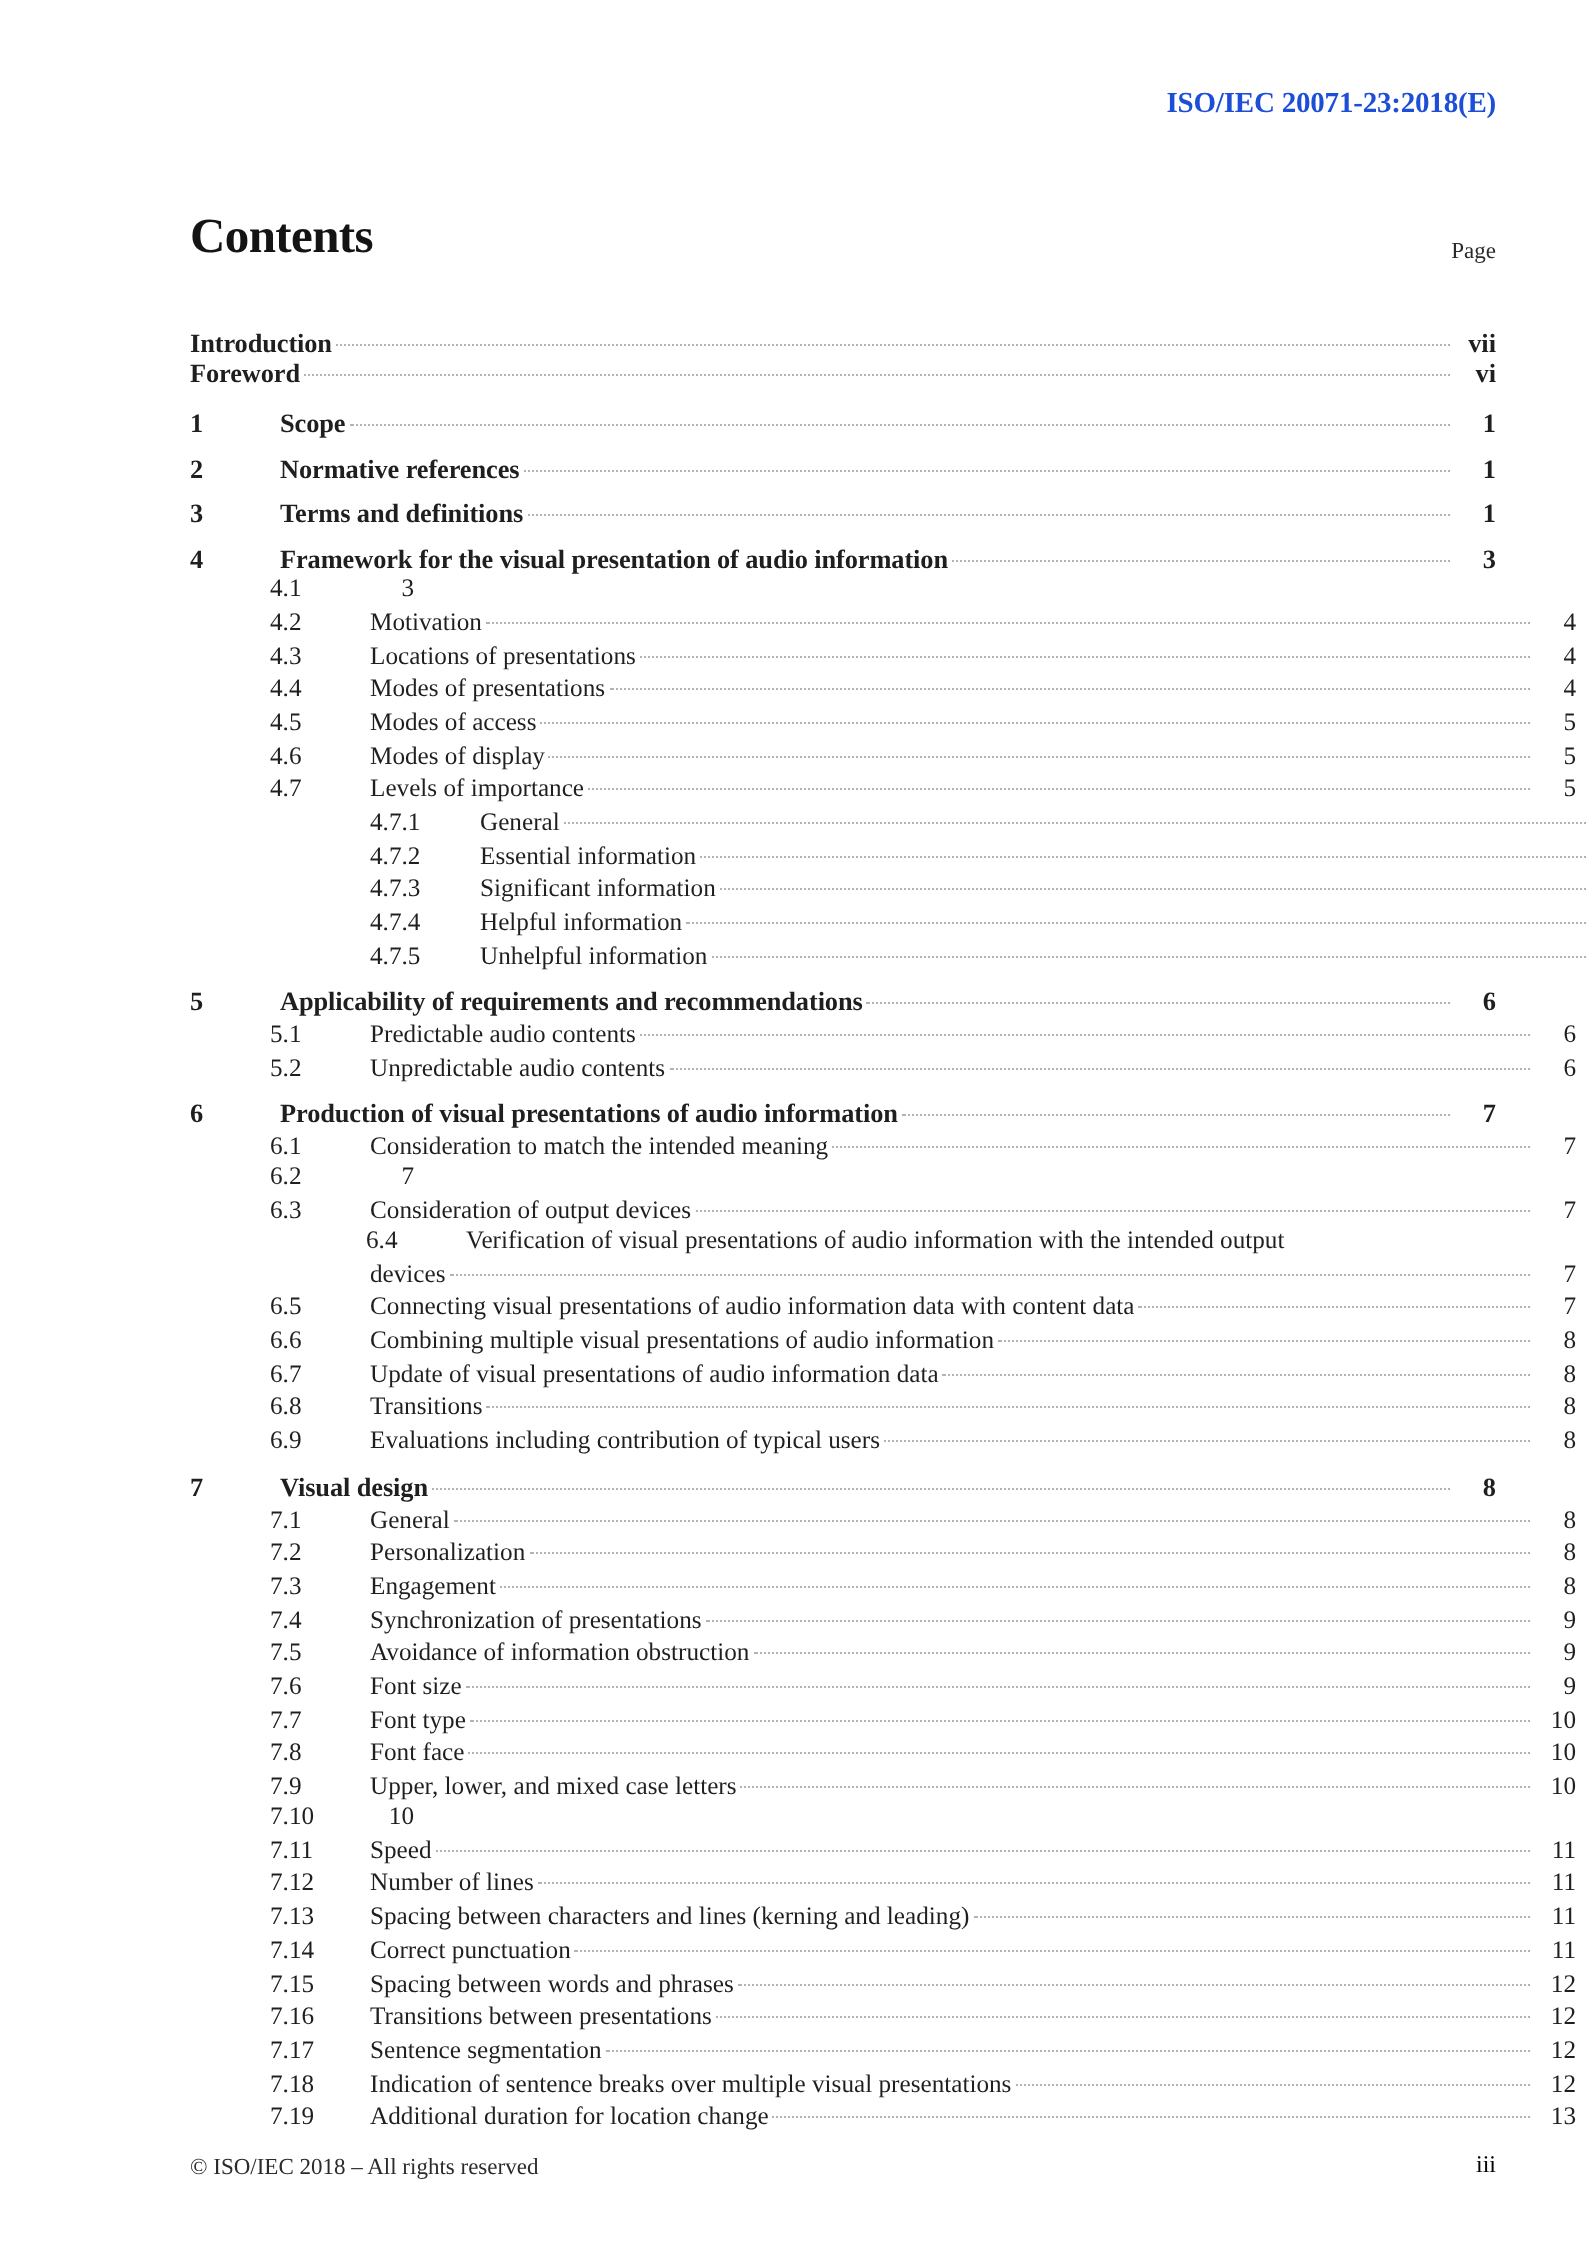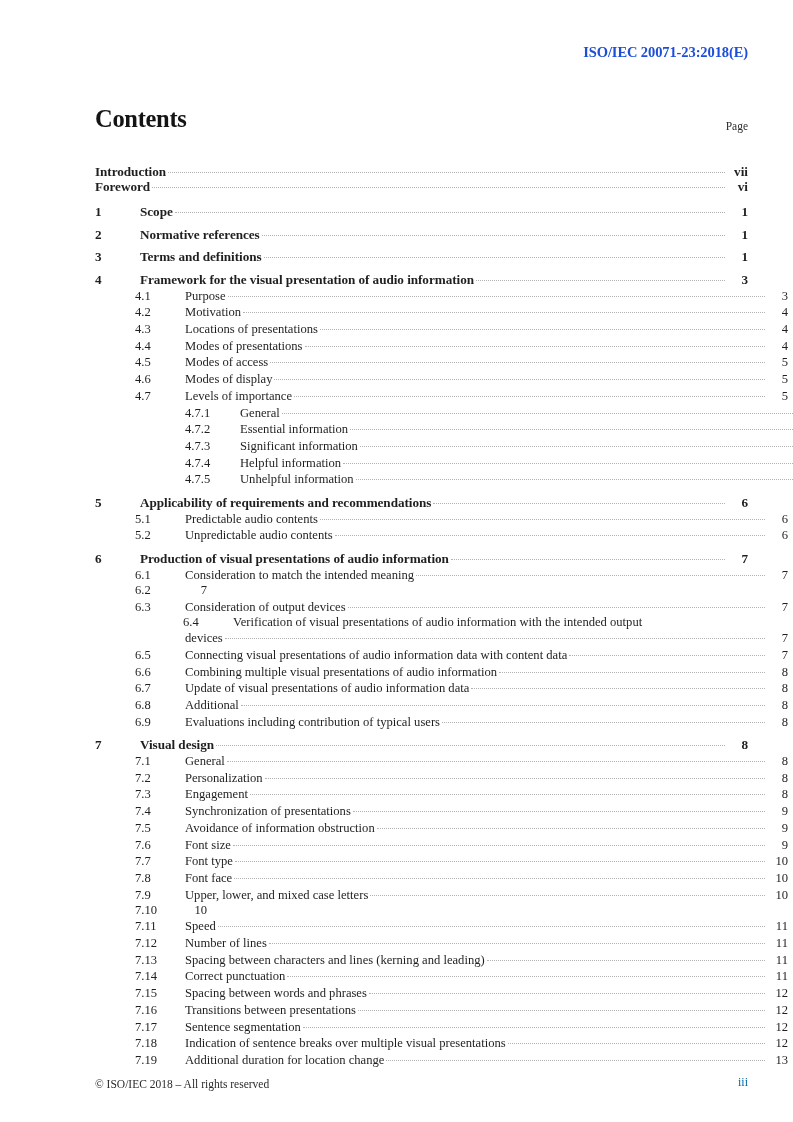--- a/index.html
+++ b/index.html
@@ -183,21 +183,21 @@
     right: 45px;
     bottom: 32px;
     display: flex;
     justify-content: space-between;
     align-items: flex-end;
     font-size: 11.5px;
     color: #2b2b2b;
   }
   .footer-folio {
     font-size: 12px;
-    color: #0369a1;
+    color: #000000;
   }
 </style>
 </head>
 <body>
 
 <div class="page">
 
   <div class="doc-header">ISO/IEC 20071-23:2018(E)</div>
 
   <div class="contents-head">
@@ -249,24 +249,20 @@
       <div class="toc-entry lvl-1 gap-before">
         <span class="num">4</span>
         <span class="label-wrap">
           <span class="label">Framework for the visual presentation of audio information</span>
           <span class="leader"></span>
         </span>
         <span class="pg">3</span>
       </div>
       <div class="toc-entry lvl-2">
         <span class="num">4.1</span>
-        <span class="label-wrap">
-          <span class="label">Purpose</span>
-          <span class="leader"></span>
-        </span>
         <span class="pg">3</span>
       </div>
       <div class="toc-entry lvl-2">
         <span class="num">4.2</span>
         <span class="label-wrap">
           <span class="label">Motivation</span>
           <span class="leader"></span>
         </span>
         <span class="pg">4</span>
       </div>
@@ -431,21 +427,21 @@
         <span class="num">6.7</span>
         <span class="label-wrap">
           <span class="label">Update of visual presentations of audio information data</span>
           <span class="leader"></span>
         </span>
         <span class="pg">8</span>
       </div>
       <div class="toc-entry lvl-2">
         <span class="num">6.8</span>
         <span class="label-wrap">
-          <span class="label">Additional</span>
+          <span class="label">Transitions</span>
           <span class="leader"></span>
         </span>
         <span class="pg">8</span>
       </div>
       <div class="toc-entry lvl-2">
         <span class="num">6.9</span>
         <span class="label-wrap">
           <span class="label">Evaluations including contribution of typical users</span>
           <span class="leader"></span>
         </span>

